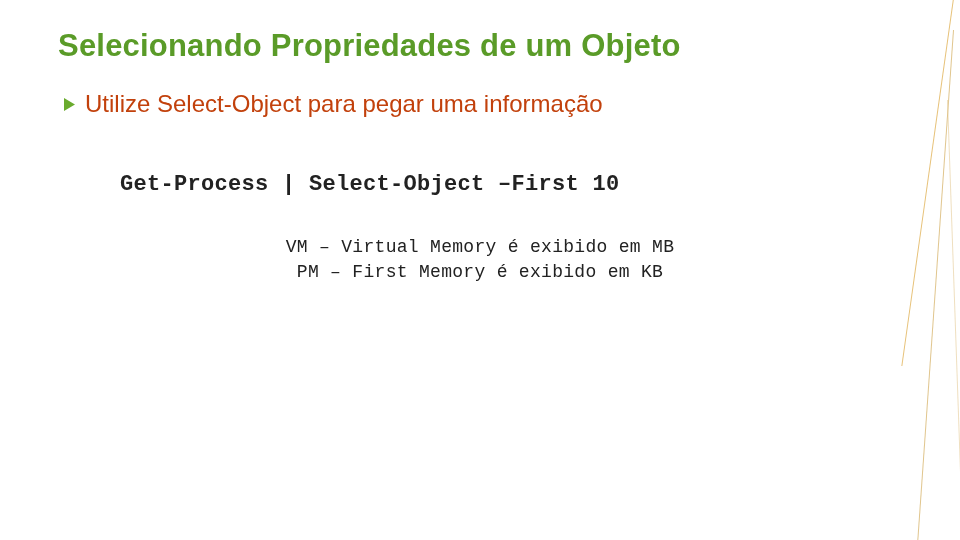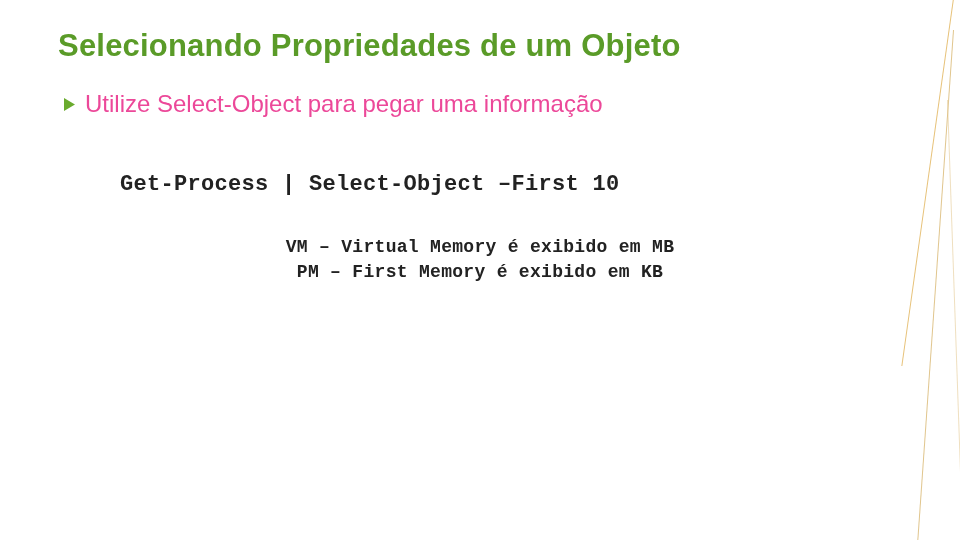--- a/index.html
+++ b/index.html
@@ -33,21 +33,21 @@
       align-items: center;
       gap: 8px;
       margin-left: 4px;
       margin-bottom: 54px;
     }
     .bullet-icon {
       display: inline-flex;
       align-items: center;
     }
     .bullet-text {
-      color: #ec4899;
+      color: #c2410c;
       font-size: 24px;
       font-weight: 400;
       text-align: right;
     }
     .code-line {
       font-family: "Courier New", Courier, monospace;
       color: #222;
       font-size: 22px;
       font-weight: bold;
       margin-left: 62px;
@@ -56,21 +56,21 @@
     .code1 {
       margin-bottom: 38px;
     }
     .code2 {
       margin-bottom: 96px;
     }
     .footer-block {
       font-family: "Courier New", Courier, monospace;
       color: #222;
       font-size: 18px;
-      font-weight: bold;
+      font-weight: normal;
       text-align: center;
       line-height: 1.4;
       letter-spacing: 0.3px;
     }
     .right-accent {
       position: absolute;
       right: 0;
       top: 0;
       width: 24px;
       height: 100%;

